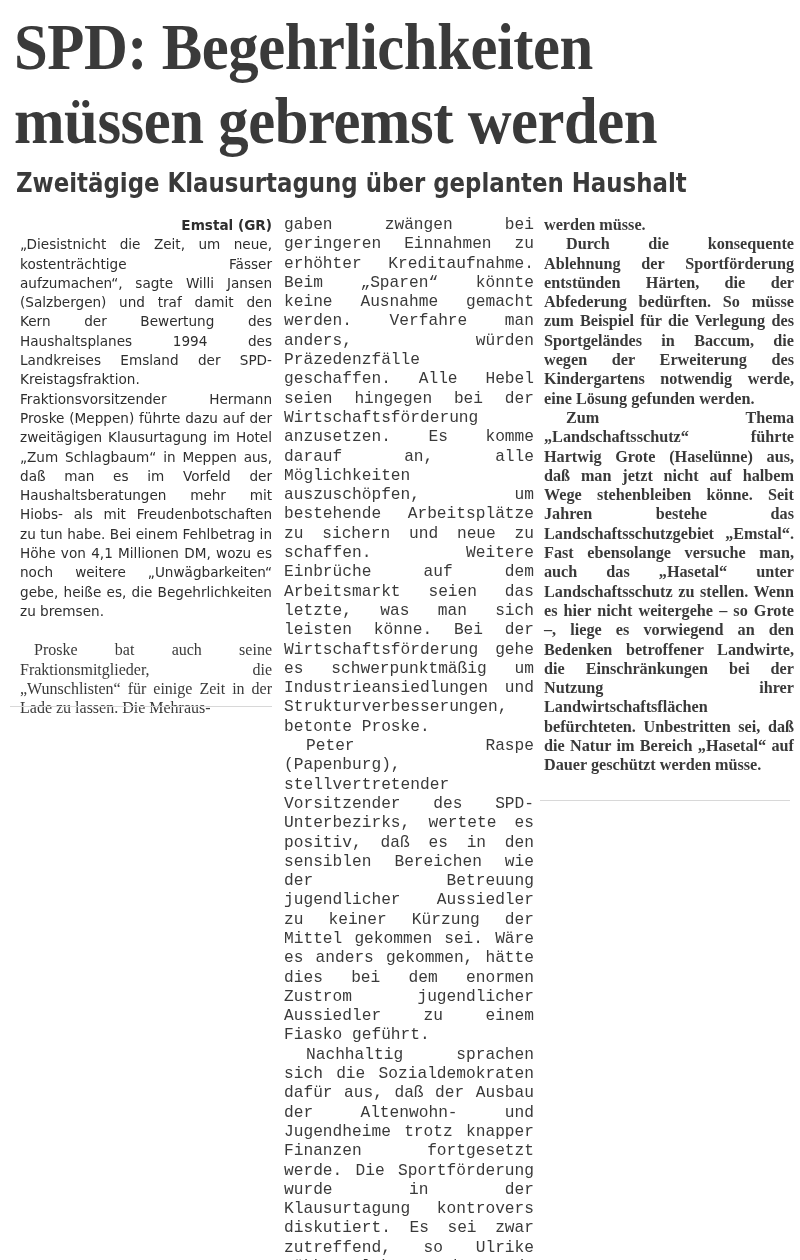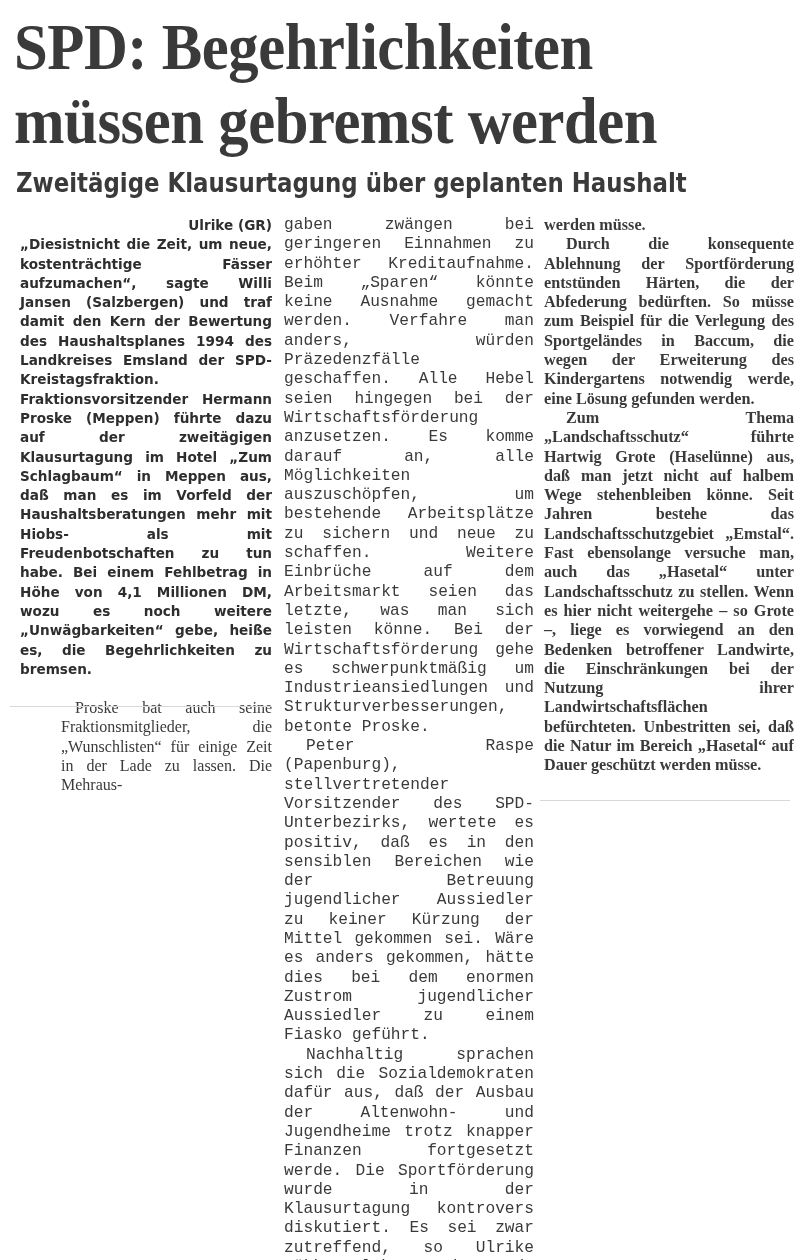--- a/index.html
+++ b/index.html
@@ -17,40 +17,40 @@
       font-size: 26px; line-height: 34px; color: #3a3a3a; margin: 0;
       transform: scaleX(0.88); transform-origin: left top;
     }
     .col {
       position: absolute; top: 216px;
       font-size: 15.2px; line-height: 19.3px; text-align: justify;
       hyphens: manual;
     }
     .col p { margin: 0; }
     .col1 { left: 20px; width: 252px; font-family: "DejaVu Sans", "Liberation Sans", sans-serif; font-size: 13.6px; }
-    .col1 .lead { font-weight: bold; color: #2e2e2e; }
+    .col1 .lead { font-weight: normal; color: #2e2e2e; }
     .col1 .dateline { text-align: right; font-weight: bold; }
-    .col1 .body { font-family: "Liberation Serif", "DejaVu Serif", serif; font-size: 16px; margin-top: 19px; color: #3a3a3a; text-indent: 14px; margin-left: 41px; }
+    .col1 .body { font-family: "Liberation Serif", "DejaVu Serif", serif; font-size: 16px; margin-top: 19px; color: #3a3a3a; text-indent: 14px; }
     .col2 { left: 284px; width: 250px; font-family: Liberation Mono, monospace; font-size: 16.2px; color: #3a3a3a; }
     .col3 { left: 544px; width: 250px; font-family: "Liberation Serif", "DejaVu Serif", serif; font-size: 16.2px; color: #3a3a3a; font-weight: bold; }
     .indent { text-indent: 22px; }
     .rule { position: absolute; height: 1px; background: #d8d8d8; }
   </style>
 </head>
 <body>
 
 <h1 class="headline">
   <span>SPD: Begehrlichkeiten</span><br>
   <span>müssen gebremst werden</span>
 </h1>
 
 <h2 class="subhead">Zweitägige Klausurtagung über geplanten Haushalt</h2>
 
 <div class="col col1">
-  <p class="lead dateline">Ulrike (GR)</p>
+  <p class="lead dateline">Emstal (GR)</p>
   <p class="lead">„Diesistnicht die Zeit, um neue, kostenträchtige Fässer aufzumachen“, sagte Willi Jansen (Salzbergen) und traf damit den Kern der Bewertung des Haushaltsplanes 1994 des Landkreises Emsland der SPD-Kreistagsfraktion. Fraktionsvorsitzender Hermann Proske (Meppen) führte dazu auf der zweitägigen Klausurtagung im Hotel „Zum Schlagbaum“ in Meppen aus, daß man es im Vorfeld der Haushaltsberatungen mehr mit Hiobs- als mit Freudenbotschaften zu tun habe. Bei einem Fehlbetrag in Höhe von 4,1 Millionen DM, wozu es noch weitere „Unwägbarkeiten“ gebe, heiße es, die Begehrlichkeiten zu bremsen.</p>
   <p class="body">Proske bat auch seine Fraktionsmitglieder, die „Wunschlisten“ für einige Zeit in der Lade zu lassen. Die Mehraus-</p>
 </div>
 
 <div class="col col2">
   <p>gaben zwängen bei geringeren Einnahmen zu erhöhter Kreditaufnahme. Beim „Sparen“ könnte keine Ausnahme gemacht werden. Verfahre man anders, würden Präzedenzfälle geschaffen. Alle Hebel seien hingegen bei der Wirtschaftsförderung anzusetzen. Es komme darauf an, alle Möglichkeiten auszuschöpfen, um bestehende Arbeitsplätze zu sichern und neue zu schaffen. Weitere Einbrüche auf dem Arbeitsmarkt seien das letzte, was man sich leisten könne. Bei der Wirtschaftsförderung gehe es schwerpunktmäßig um Industrieansiedlungen und Strukturverbesserungen, betonte Proske.</p>
   <p class="indent">Peter Raspe (Papenburg), stellvertretender Vorsitzender des SPD-Unterbezirks, wertete es positiv, daß es in den sensiblen Bereichen wie der Betreuung jugendlicher Aussiedler zu keiner Kürzung der Mittel gekommen sei. Wäre es anders gekommen, hätte dies bei dem enormen Zustrom jugendlicher Aussiedler zu einem Fiasko geführt.</p>
   <p class="indent">Nachhaltig sprachen sich die Sozialdemokraten dafür aus, daß der Ausbau der Altenwohn- und Jugendheime trotz knapper Finanzen fortgesetzt werde. Die Sportförderung wurde in der Klausurtagung kontrovers diskutiert. Es sei zwar zutreffend, so Ulrike Bükker-Blohm und Gerda Siebert (beide Lingen) sowie Gerd Otten (Langen), daß einige Gemeinden des Landkreises Emsland mit Sportstätten auf einem hohen Niveau versorgt seien. Daneben sei man der Meinung, daß Ausnahmefälle nach besonderer Prüfung berücksichtigt und über Zwischenlösungen nachgedacht</p>
 </div>
 

